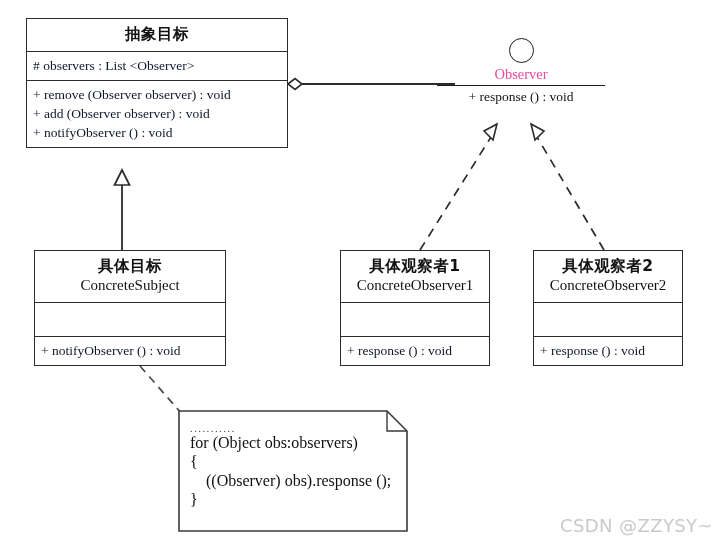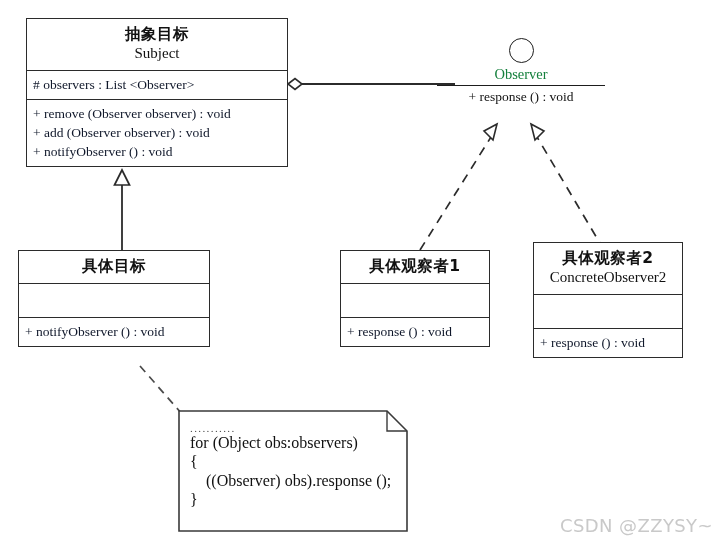--- a/index.html
+++ b/index.html
@@ -97,21 +97,21 @@
     border: 1.9px solid #1d1d1d;
     border-radius: 50%;
     background: #fff;
     margin: 0 auto 3px auto;
     box-sizing: border-box;
   }
   #observer-name {
     text-align: center;
     font-size: 14.5px;
     line-height: 17px;
-    color: #15803d;
+    color: #ec4899;
     font-family: "Liberation Serif", "DejaVu Serif", serif;
   }
   #observer-divider {
     height: 0;
     border-top: 1.9px solid #1d1d1d;
     margin: 2px 0 2px 0;
   }
   #observer-method {
     text-align: center;
     font-size: 13.5px;
@@ -196,60 +196,61 @@
     </g>
 
     <g>
       <line x1="140" y1="366" x2="182" y2="414" stroke="#4a4a4a" stroke-width="1.7" stroke-dasharray="8,6"></line>
     </g>
   </svg>
 
   <div class="uml-class" id="class-subject" style="left:26px; top:18px; width:262px;">
     <div class="uml-compartment uml-title">
       <span class="cn">抽象目标</span>
-      <span class="en">Subject</span>
     </div>
     <div class="uml-compartment uml-members">
       <span class="member"># observers : List &lt;Observer&gt;</span>
     </div>
     <div class="uml-compartment uml-members">
       <span class="member">+ remove (Observer observer) : void</span>
       <span class="member">+ add (Observer observer) : void</span>
       <span class="member">+ notifyObserver () : void</span>
     </div>
   </div>
 
   <div id="observer-interface">
     <div id="observer-circle"></div>
     <div id="observer-name">Observer</div>
     <div id="observer-divider"></div>
     <div id="observer-method">+ response () : void</div>
   </div>
 
-  <div class="uml-class" id="class-concrete-subject" style="left:18px; top:250px; width:192px;">
+  <div class="uml-class" id="class-concrete-subject" style="left:34px; top:250px; width:192px;">
     <div class="uml-compartment uml-title">
       <span class="cn">具体目标</span>
+      <span class="en">ConcreteSubject</span>
     </div>
     <div class="uml-compartment uml-members empty"></div>
     <div class="uml-compartment uml-members">
       <span class="member">+ notifyObserver () : void</span>
     </div>
   </div>
 
   <div class="uml-class" id="class-concrete-observer-1" style="left:340px; top:250px; width:150px;">
     <div class="uml-compartment uml-title">
       <span class="cn">具体观察者1</span>
+      <span class="en">ConcreteObserver1</span>
     </div>
     <div class="uml-compartment uml-members empty"></div>
     <div class="uml-compartment uml-members">
       <span class="member">+ response () : void</span>
     </div>
   </div>
 
-  <div class="uml-class" id="class-concrete-observer-2" style="left:533px; top:242px; width:150px;">
+  <div class="uml-class" id="class-concrete-observer-2" style="left:533px; top:250px; width:150px;">
     <div class="uml-compartment uml-title">
       <span class="cn">具体观察者2</span>
       <span class="en">ConcreteObserver2</span>
     </div>
     <div class="uml-compartment uml-members empty"></div>
     <div class="uml-compartment uml-members">
       <span class="member">+ response () : void</span>
     </div>
   </div>
 

